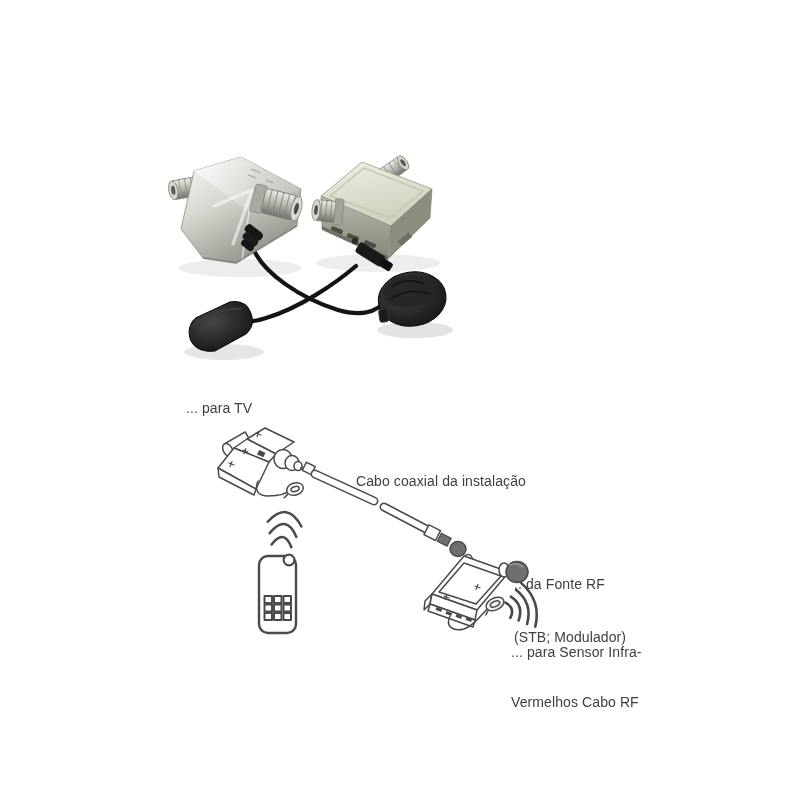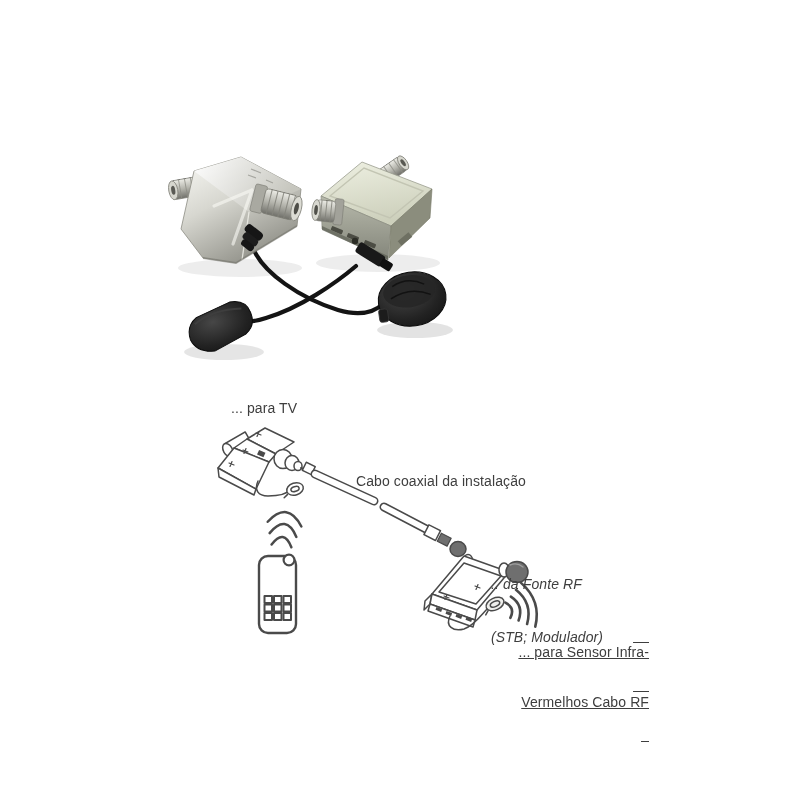--- a/index.html
+++ b/index.html
@@ -5,21 +5,21 @@
   html,body{margin:0;padding:0;background:#ffffff;}
   .stage{
     position:relative;width:800px;height:800px;background:#ffffff;overflow:hidden;
     font-family:"Liberation Sans",sans-serif;
   }
   svg.layer{position:absolute;left:0;top:0;}
   .lbl{
     position:absolute;font-size:14px;line-height:17.5px;color:#3e3e3e;
     white-space:pre;letter-spacing:0.1px;
   }
-  .lbl--center{text-align:right;line-height:16.5px;text-decoration:underline;}
+  .lbl--center{text-align:left;line-height:16.5px;}
   .lbl span{display:block;}
 </style>
 </head>
 <body>
 
 <div class="stage">
 
   <svg class="layer" width="800" height="800" viewBox="0 0 800 800">
     <defs>
       <linearGradient id="gMetalA" x1="0" y1="0" x2="0.6" y2="1">
@@ -227,25 +227,25 @@
       </g>
 
       <g transform="rotate(8 283 535)" stroke-width="2.5">
         <path d="M273,546 Q283,528 293,546"></path>
         <path d="M269.5,535 Q283,513 296.5,535"></path>
         <path d="M266,524 Q283,500 300,524"></path>
       </g>
     </g>
   </svg>
 
-  <div class="lbl" style="left:186px;top:400px;margin-left:45px;">... para TV</div>
+  <div class="lbl" style="left:186px;top:400px;">... para TV</div>
 
   <div class="lbl" style="left:356px;top:473px;text-align:right;">Cabo coaxial da instalação</div>
 
-  <div class="lbl" style="left:491px;top:541px;font-style:italic;">
+  <div class="lbl" style="left:514px;top:541px;">
     <span>.. da Fonte RF</span>
     <span>(STB; Modulador)</span>
   </div>
 
   <div class="lbl lbl--center" style="left:511px;top:611px;width:138px;">
     <span>... para Sensor Infra-</span>
     <span>Vermelhos Cabo RF</span>
   </div>
 
 </div>

